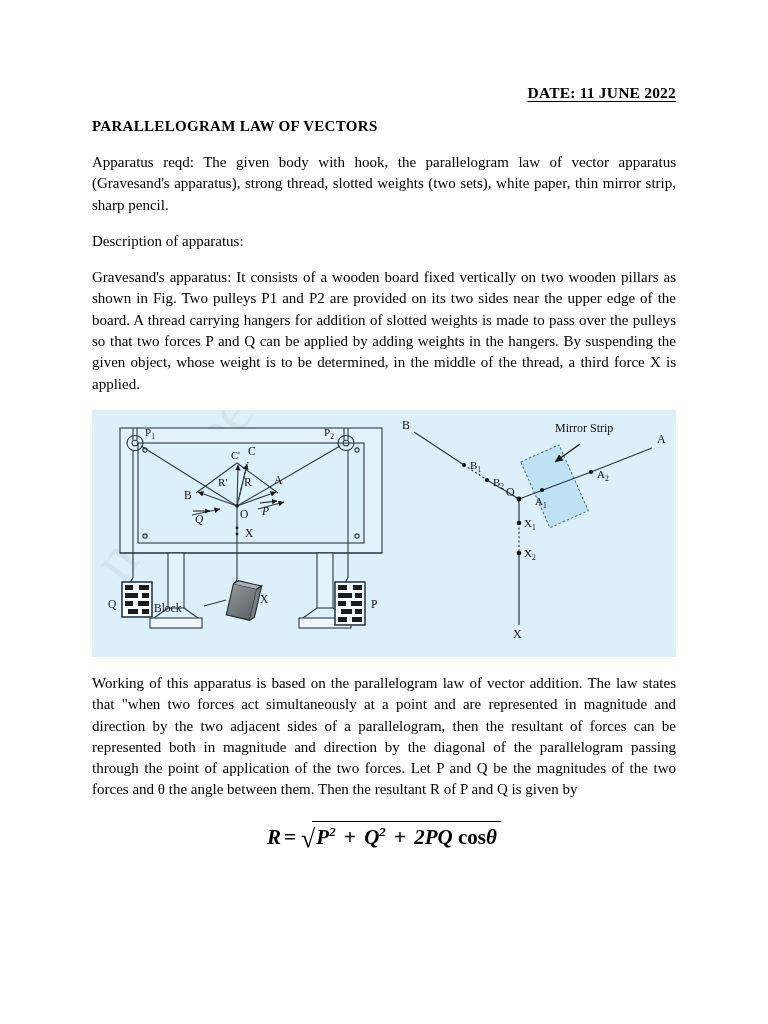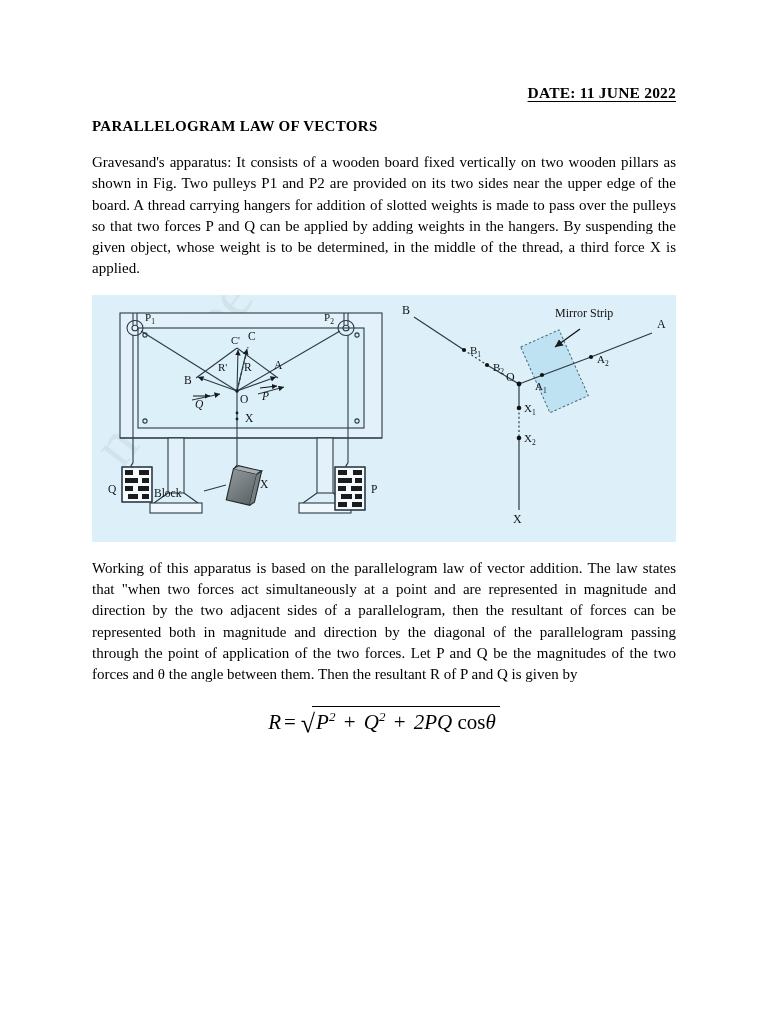--- a/index.html
+++ b/index.html
@@ -69,20 +69,21 @@
   .formula-wrap {
     margin-top: 20px;
     text-align: center;
   }
   .formula {
     display: inline-block;
     font-family: "Liberation Serif", "DejaVu Serif", serif;
     font-size: 21px;
     font-style: italic;
     white-space: nowrap;
+    font-weight: bold;
   }
   .formula .op { font-style: normal; padding: 0 3px; }
   .formula .radical {
     position: relative;
     display: inline-block;
     padding-left: 2px;
   }
   .radicand {
     display: inline-block;
     border-top: 1.3px solid #000;
@@ -106,21 +107,23 @@
 <div class="page">
   <div class="content">
 
     <div class="date-line">
       <span>DATE: 11 JUNE 2022</span>
     </div>
 
     <div class="doc-title">PARALLELOGRAM LAW OF VECTORS</div>
 
 
-
+    <p class="para">Apparatus reqd: The given body with hook, the parallelogram law of vector apparatus (Gravesand's apparatus), strong thread, slotted weights (two sets), white paper, thin mirror strip, sharp pencil.</p>
+
+    <p class="para nojustify">Description of apparatus:</p>
 
     <p class="para">Gravesand's apparatus: It consists of a wooden board fixed vertically on two wooden pillars as shown in Fig. Two pulleys P1 and P2 are provided on its two sides near the upper edge of the board. A thread carrying hangers for addition of slotted weights is made to pass over the pulleys so that two forces P and Q can be applied by adding weights in the hangers. By suspending the given object, whose weight is to be determined, in the middle of the thread, a third force X is applied.</p>
 
     <div class="figure-block">
       <svg class="figure-svg" width="584" height="247" viewBox="0 0 584 247" xmlns="http://www.w3.org/2000/svg">
         <defs>
           <marker id="arrHead" markerWidth="7" markerHeight="7" refX="6" refY="3" orient="auto">
             <path d="M0,0 L6,3 L0,6 z" fill="#1a1a1a"></path>
           </marker>
           <marker id="arrHeadSm" markerWidth="6" markerHeight="6" refX="5" refY="2.6" orient="auto">

